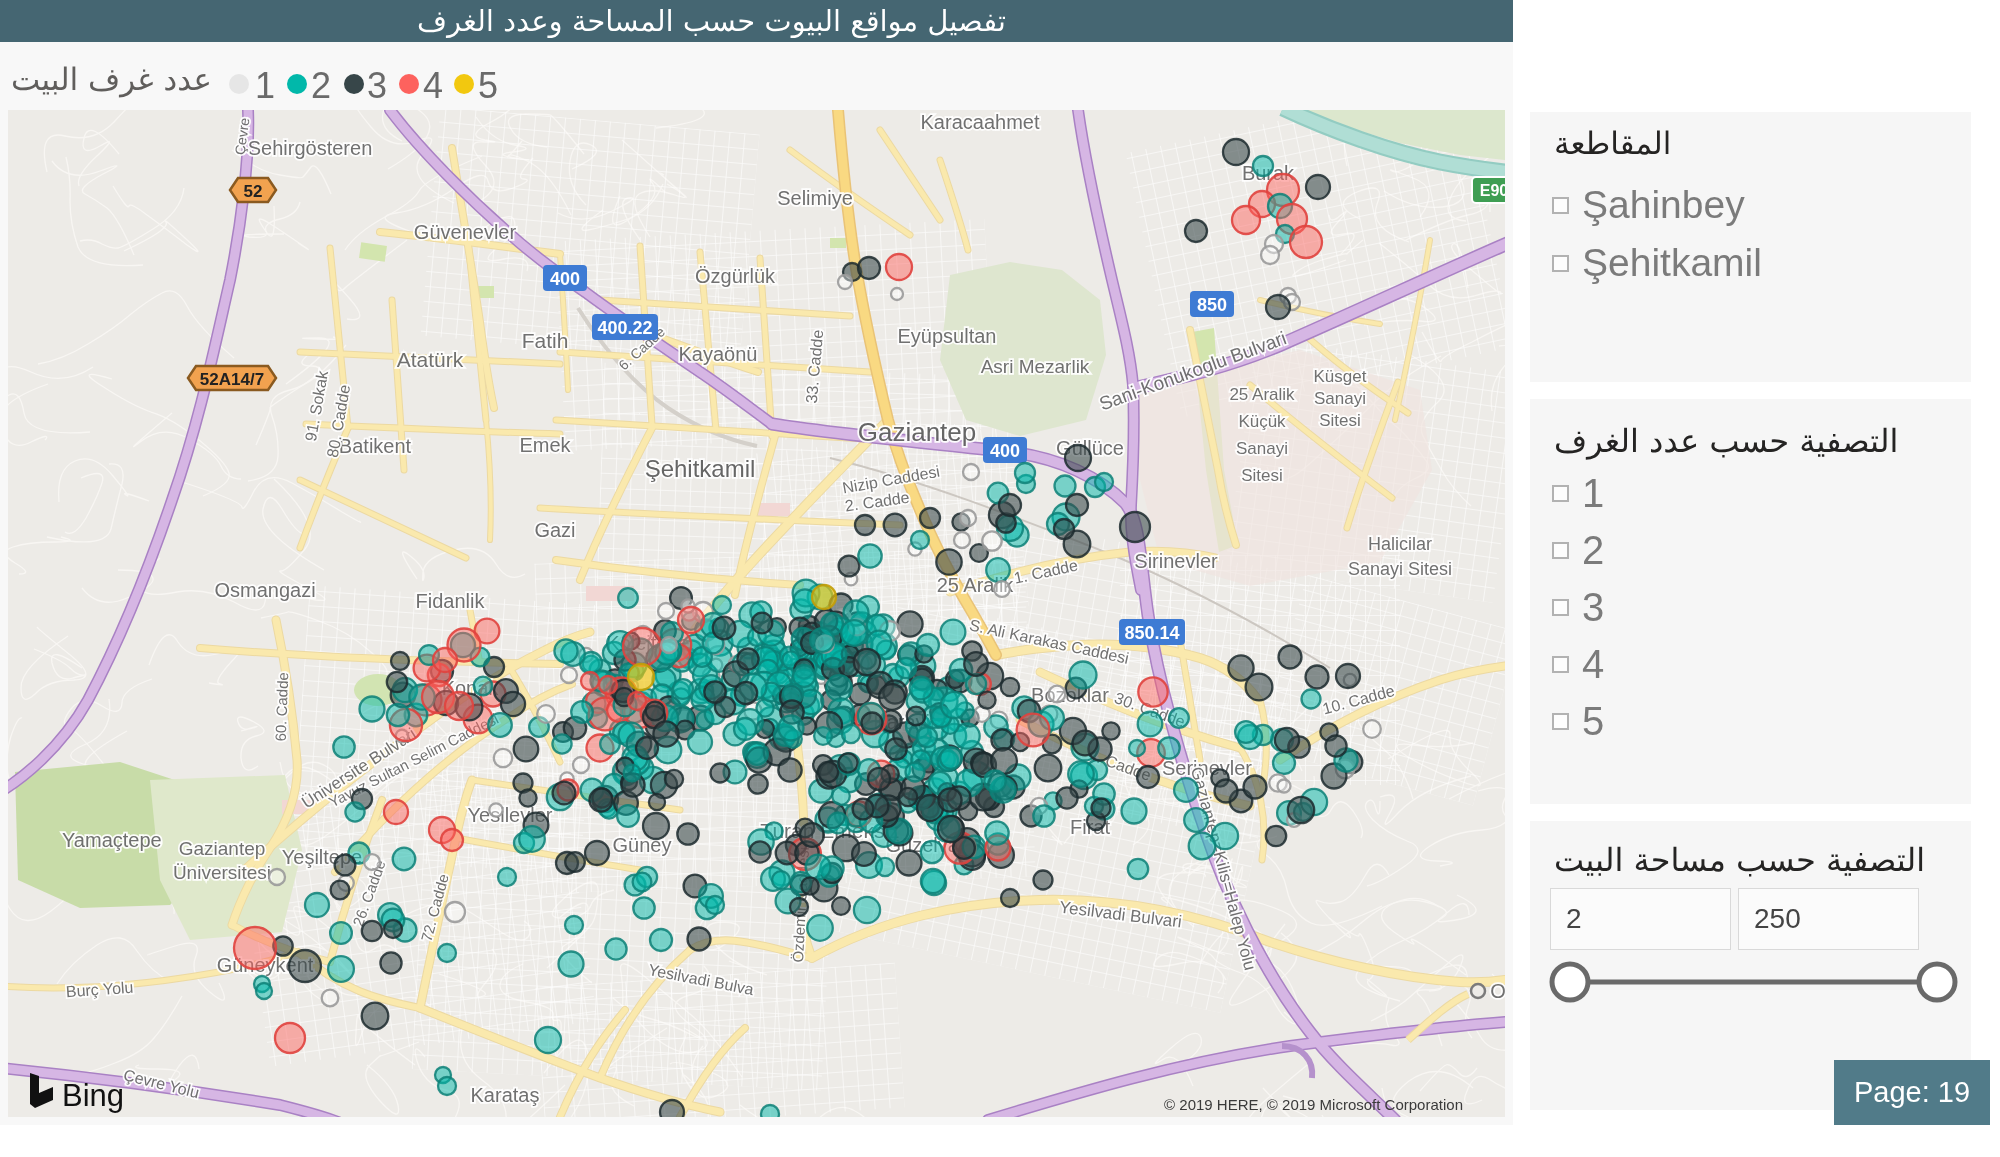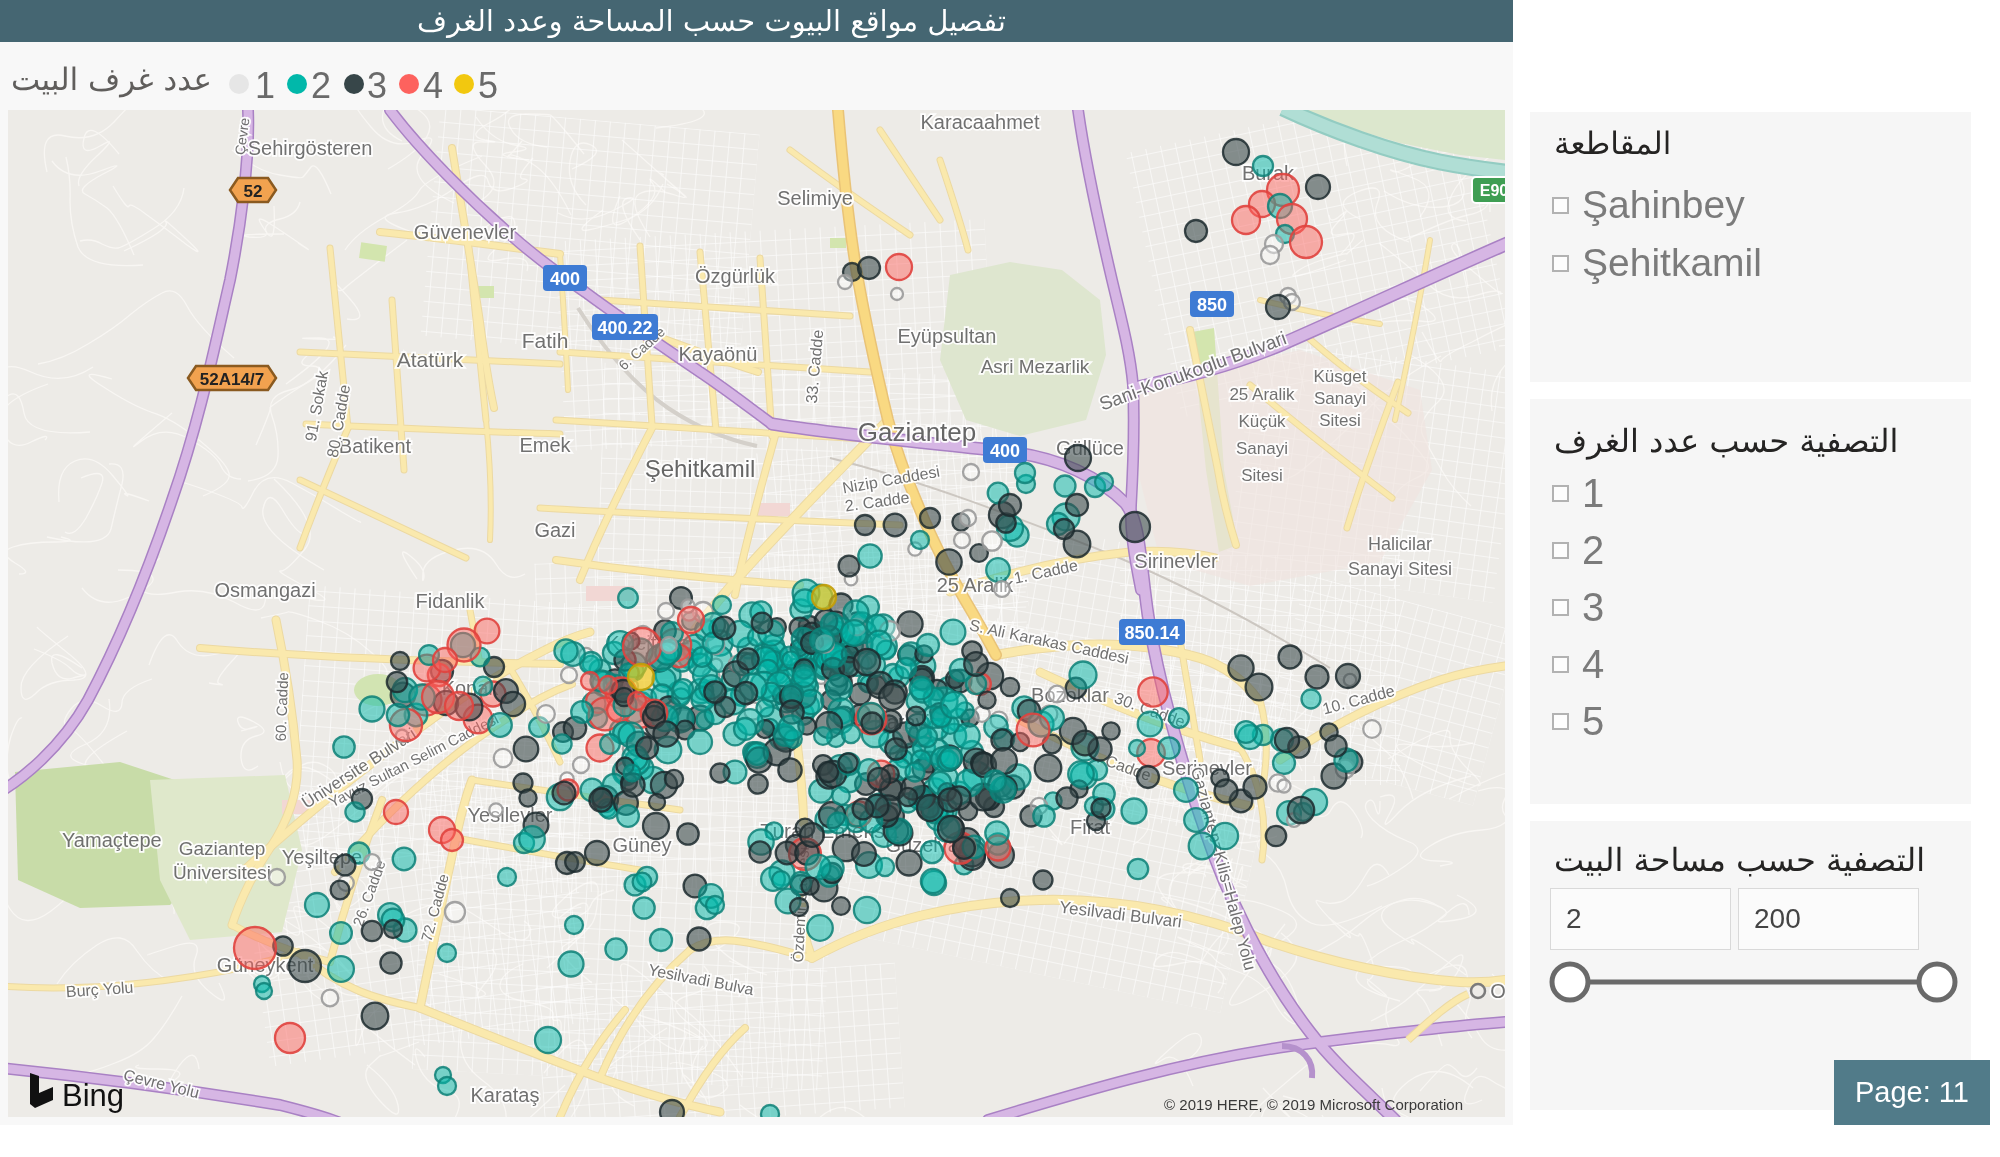--- a/index.html
+++ b/index.html
@@ -1257,19 +1257,19 @@
     <div class="item" style="position:absolute;left:22px;top:243px;font-size:40px"><span class="cb"></span>4</div>
     <div class="item" style="position:absolute;left:22px;top:300px;font-size:40px"><span class="cb"></span>5</div>
   </div>
 <div class="panel" style="top:821px;height:289px">
     <svg style="position:absolute;left:22px;top:17px" width="375" height="44">
       <g transform="translate(2,33)">
         <path transform="translate(0.0,0.0)" d="M365.2 -24.3H368.1V0.0H365.2Z M359.2 -5.8Q359.2 -3.0 357.8 -1.4Q356.5 0.0 354.1 0.0H352.1V-2.9H353.3Q354.8 -2.9 355.5 -3.6Q356.3 -4.3 356.3 -6.0V-24.3H359.2Z M347.4 -1.3Q346.2 0.0 343.9 0.0H342.5V-2.9H343.0Q344.5 -2.9 345.2 -3.6Q346.0 -4.3 346.0 -6.0V-9.4H348.9V-6.0Q348.9 -4.3 349.6 -3.6Q350.3 -2.9 351.9 -2.9H352.7V0.0H351.0Q348.7 0.0 347.4 -1.3ZM348.2 -15.6H350.6V-13.3H348.2ZM344.3 -15.6H346.7V-13.3H344.3Z M329.4 0.0H325.0Q323.9 0.0 322.6 -0.7Q321.6 -1.2 321.0 -2.2Q319.4 0.0 316.7 0.0H314.7V-2.9H315.9Q317.4 -2.9 318.1 -3.6Q319.4 -4.8 319.4 -6.4V-8.2H322.2V-6.9Q322.2 -6.6 322.4 -5.9Q322.5 -5.3 323.2 -4.5Q324.8 -6.6 326.3 -7.9Q328.7 -10.1 330.9 -11.1Q332.1 -11.6 333.4 -11.6Q335.2 -11.6 336.9 -11.0Q339.9 -9.9 339.9 -6.2Q339.9 -5.0 339.2 -3.9Q339.4 -3.7 339.7 -3.6Q340.6 -2.9 341.9 -2.9H343.1V0.0H341.0Q339.0 0.0 337.4 -1.4L337.0 -1.8Q333.8 0.0 329.4 0.0ZM330.3 -7.6Q327.6 -5.9 325.4 -2.9H328.3Q332.0 -2.9 334.0 -3.9Q336.9 -5.3 336.9 -6.4Q336.9 -8.5 334.8 -8.8Q334.2 -8.9 333.4 -8.9Q332.2 -8.9 330.3 -7.6Z M308.4 -11.9Q311.3 -10.7 311.7 -8.3Q311.8 -7.5 311.8 -6.9Q311.8 -5.7 311.5 -5.0Q311.0 -3.9 310.4 -3.1Q311.0 -2.9 313.3 -2.9H315.3V0.0H311.9Q309.8 0.0 306.9 -0.9Q304.0 0.0 301.9 0.0H298.5V-2.9H300.5Q302.8 -2.9 303.4 -3.1Q303.0 -3.8 302.4 -5.0Q302.1 -5.7 302.1 -6.9Q302.1 -7.6 302.2 -8.3Q302.5 -10.5 305.4 -11.9Q305.9 -12.1 306.9 -12.1Q307.9 -12.1 308.4 -11.9ZM306.9 -9.2Q306.7 -9.2 306.4 -9.1Q305.5 -8.6 305.2 -7.8Q305.0 -7.4 305.0 -7.0Q305.0 -6.3 305.4 -5.5Q305.9 -4.4 306.9 -4.1Q307.9 -4.4 308.5 -5.5Q308.9 -6.3 308.9 -7.0Q308.9 -7.4 308.7 -7.8Q308.3 -8.6 307.4 -9.1Q307.1 -9.2 306.9 -9.2ZM305.8 -18.0H308.1V-15.6H305.8Z M293.8 -1.3Q292.6 0.0 290.3 0.0H288.9V-2.9H289.4Q291.0 -2.9 291.6 -3.6Q292.4 -4.3 292.4 -6.0V-9.4H295.3V-6.0Q295.3 -4.3 296.0 -3.6Q296.7 -2.9 298.3 -2.9H299.1V0.0H297.4Q295.1 0.0 293.8 -1.3ZM294.6 2.3H297.0V4.7H294.6ZM290.7 2.3H293.1V4.7H290.7Z M282.6 -4.4Q282.3 -5.1 282.1 -5.8Q281.9 -6.6 281.8 -8.2Q279.9 -8.0 278.6 -7.0Q276.9 -5.6 276.9 -4.6Q276.9 -4.0 278.3 -3.6Q279.7 -3.2 282.6 -4.4ZM281.5 -10.4Q281.5 -11.0 281.4 -11.7H284.3Q284.3 -9.1 284.9 -6.4Q285.2 -4.8 286.1 -3.6Q286.6 -2.9 288.3 -2.9H289.5V0.0H287.5Q286.0 0.0 284.9 -0.8Q284.2 -1.3 283.6 -2.2Q281.5 -1.1 279.0 -1.1Q278.1 -1.1 277.2 -1.3Q274.3 -2.0 274.3 -4.5Q274.3 -7.2 277.5 -9.1Q279.2 -10.2 281.5 -10.4ZM281.4 -16.4H283.7V-14.1H281.4ZM277.5 -16.4H279.8V-14.1H277.5Z M255.4 -8.5Q254.1 -8.8 252.5 -9.2Q251.1 -9.5 248.3 -9.7Q247.0 -9.8 244.5 -9.7V-12.6Q245.6 -12.7 246.8 -12.7Q249.3 -12.7 252.0 -12.2Q256.1 -11.4 259.5 -9.8V-7.4Q258.3 -7.1 256.9 -6.2Q254.3 -4.7 253.2 -3.7Q250.9 -1.7 249.8 -1.2Q246.3 0.0 243.8 0.0H241.8V-2.9H243.3Q246.9 -2.9 248.9 -4.0Q250.5 -4.9 252.3 -6.6Q253.8 -7.9 255.4 -8.5Z M233.5 0.3Q232.9 0.5 232.3 0.5Q231.4 0.5 230.5 0.1Q228.4 -0.9 228.1 -3.0Q227.3 -0.5 225.8 0.0Q224.8 0.4 223.8 0.4Q222.2 0.4 221.1 -0.4Q220.2 -1.0 219.5 -2.2Q218.8 -1.2 218.0 -0.7Q216.8 0.0 215.2 0.0H213.2V-2.9H214.4Q215.9 -2.9 216.6 -3.6Q217.9 -4.8 217.9 -6.4V-9.4H220.7V-6.9Q220.7 -5.9 221.4 -4.4Q222.1 -2.8 223.7 -2.8Q225.4 -2.8 226.1 -4.7Q226.7 -6.3 226.7 -9.4H229.6Q229.6 -6.2 229.9 -5.4Q230.9 -2.7 232.6 -2.8Q234.8 -2.8 234.8 -7.1V-11.7H237.7V-6.4Q237.7 -4.9 239.0 -3.6Q239.7 -2.9 241.2 -2.9H242.4V0.0H240.3Q238.1 0.0 236.2 -1.5Q235.2 -0.1 233.5 0.3Z M209.8 -7.9Q209.8 -4.6 210.9 -3.7Q211.9 -2.9 212.9 -2.9H213.8V0.0H212.2Q210.4 0.0 209.3 -1.1Q208.1 -2.4 207.7 -3.5Q205.3 -1.4 201.6 -0.6Q197.6 0.3 194.3 0.3Q191.2 0.3 189.3 -0.3Q184.1 -1.9 184.1 -6.0Q184.1 -8.1 185.1 -9.6H188.0Q187.0 -8.1 187.0 -6.0Q187.0 -4.0 190.1 -3.0Q191.8 -2.5 194.1 -2.5Q198.2 -2.5 201.2 -3.3Q204.3 -4.2 206.2 -6.0Q207.1 -6.8 207.1 -8.6Q207.1 -9.6 206.7 -10.5H209.5Q209.8 -9.3 209.8 -7.9ZM195.0 3.1H197.3V5.5H195.0Z M168.3 -0.8Q166.8 0.8 164.5 0.8Q161.3 0.8 159.6 -0.8Q158.6 0.0 157.0 0.0H154.5V-2.9H156.3Q157.1 -2.9 157.8 -3.4Q158.5 -4.0 158.5 -4.8Q158.8 -7.6 161.0 -8.8Q162.4 -9.7 163.7 -9.7Q166.4 -9.7 167.9 -8.4Q169.4 -7.0 169.4 -4.1Q169.4 -1.9 168.3 -0.8ZM161.1 -3.1Q162.1 -2.0 164.6 -2.0Q165.3 -2.0 165.6 -2.3Q166.4 -3.1 166.4 -4.2Q166.4 -5.4 165.8 -6.0Q165.1 -6.6 163.8 -6.6Q163.0 -6.6 162.3 -6.2Q161.6 -5.7 161.4 -4.2Q161.3 -3.6 161.1 -3.1Z M146.2 0.3Q145.6 0.5 145.1 0.5Q144.1 0.5 143.2 0.1Q141.1 -0.9 140.8 -3.0Q140.0 -0.5 138.5 0.0Q137.5 0.4 136.5 0.4Q134.9 0.4 133.8 -0.4Q132.9 -1.0 132.2 -2.2Q131.6 -1.2 130.7 -0.7Q129.5 0.0 128.0 0.0H125.9V-2.9H127.1Q128.6 -2.9 129.3 -3.6Q130.6 -4.8 130.6 -6.4V-9.4H133.5V-6.9Q133.5 -5.9 134.1 -4.4Q134.8 -2.8 136.4 -2.8Q138.1 -2.8 138.8 -4.7Q139.4 -6.3 139.4 -9.4H142.3Q142.3 -6.2 142.6 -5.4Q143.6 -2.7 145.3 -2.8Q147.5 -2.8 147.5 -7.1V-11.7H150.4V-6.4Q150.4 -4.9 151.7 -3.6Q152.4 -2.9 153.9 -2.9H155.1V0.0H153.1Q150.8 0.0 149.0 -1.5Q147.9 -0.1 146.2 0.3Z M119.5 -5.8V-24.3H122.4V-6.0Q122.4 -4.3 123.1 -3.6Q123.8 -2.9 125.4 -2.9H126.5V0.0H124.5Q122.1 0.0 120.9 -1.4Q119.5 -3.0 119.5 -5.8Z M110.0 -8.5Q108.7 -8.8 107.1 -9.2Q105.8 -9.5 103.0 -9.7Q101.7 -9.8 99.2 -9.7V-12.6Q100.3 -12.7 101.5 -12.7Q104.0 -12.7 106.7 -12.2Q110.7 -11.4 114.1 -9.8V-7.4Q113.0 -7.1 111.6 -6.2Q109.0 -4.7 107.8 -3.7Q105.6 -1.7 104.4 -1.2Q100.9 0.0 98.4 0.0H96.4V-2.9H98.0Q101.5 -2.9 103.5 -4.0Q105.1 -4.9 107.0 -6.6Q108.4 -7.9 110.0 -8.5Z M90.1 -4.4Q89.9 -5.1 89.7 -5.8Q89.5 -6.6 89.3 -8.2Q87.4 -8.0 86.1 -7.0Q84.4 -5.6 84.4 -4.6Q84.4 -4.0 85.8 -3.6Q87.2 -3.2 90.1 -4.4ZM89.1 -10.4Q89.0 -11.0 89.0 -11.7H91.8Q91.8 -9.1 92.4 -6.4Q92.7 -4.8 93.6 -3.6Q94.1 -2.9 95.8 -2.9H97.0V0.0H95.0Q93.6 0.0 92.4 -0.8Q91.7 -1.3 91.1 -2.2Q89.0 -1.1 86.5 -1.1Q85.7 -1.1 84.8 -1.3Q81.8 -2.0 81.8 -4.5Q81.8 -7.2 85.0 -9.1Q86.7 -10.2 89.1 -10.4ZM88.9 -16.4H91.3V-14.1H88.9ZM85.0 -16.4H87.4V-14.1H85.0Z M63.5 -24.3H66.4V0.0H63.5Z M57.5 -5.8Q57.5 -3.0 56.1 -1.4Q54.9 0.0 52.5 0.0H50.4V-2.9H51.6Q53.1 -2.9 53.8 -3.6Q54.6 -4.3 54.6 -6.0V-24.3H57.5Z M45.8 -1.3Q44.5 0.0 42.2 0.0H40.8V-2.9H41.3Q42.9 -2.9 43.5 -3.6Q44.3 -4.3 44.3 -6.0V-9.4H47.2V-6.0Q47.2 -4.3 48.0 -3.6Q48.6 -2.9 50.2 -2.9H51.0V0.0H49.3Q47.0 0.0 45.8 -1.3ZM44.6 2.3H46.9V4.7H44.6Z M36.1 -1.3Q34.9 0.0 32.5 0.0H31.1V-2.9H31.7Q33.2 -2.9 33.9 -3.6Q34.7 -4.3 34.7 -6.0V-9.4H37.5V-6.0Q37.5 -4.3 38.3 -3.6Q39.0 -2.9 40.5 -2.9H41.4V0.0H39.7Q37.3 0.0 36.1 -1.3ZM36.9 2.3H39.2V4.7H36.9ZM33.0 2.3H35.3V4.7H33.0Z M27.7 -7.9Q27.7 -4.6 28.8 -3.7Q29.8 -2.9 30.8 -2.9H31.7V0.0H30.1Q28.3 0.0 27.2 -1.1Q26.0 -2.4 25.6 -3.5Q23.2 -1.4 19.5 -0.6Q15.5 0.3 12.2 0.3Q9.1 0.3 7.2 -0.3Q2.0 -1.9 2.0 -6.0Q2.0 -8.1 3.0 -9.6H5.9Q4.9 -8.1 4.9 -6.0Q4.9 -4.0 8.0 -3.0Q9.7 -2.5 12.0 -2.5Q16.1 -2.5 19.1 -3.3Q22.2 -4.2 24.1 -6.0Q25.0 -6.8 25.0 -8.6Q25.0 -9.6 24.6 -10.5H27.4Q27.7 -9.3 27.7 -7.9ZM14.8 -12.5H17.2V-10.2H14.8ZM10.9 -12.5H13.3V-10.2H10.9Z" fill="#252423"></path>
       </g>
     </svg>
     <div style="position:absolute;left:20px;top:67px;width:181px;height:62px;background:#fbfbfb;border:1px solid #d9d9d9;font-size:28px;color:#444;display:flex;align-items:center;padding-left:15px">2</div>
-    <div style="position:absolute;left:208px;top:67px;width:181px;height:62px;background:#fbfbfb;border:1px solid #d9d9d9;font-size:28px;color:#444;display:flex;align-items:center;padding-left:15px">200</div>
+    <div style="position:absolute;left:208px;top:67px;width:181px;height:62px;background:#fbfbfb;border:1px solid #d9d9d9;font-size:28px;color:#444;display:flex;align-items:center;padding-left:15px">250</div>
     <svg style="position:absolute;left:0;top:121px" width="441" height="80">
       <line x1="40" y1="40" x2="407" y2="40" stroke="#6a6a6a" stroke-width="5"></line>
       <circle cx="40" cy="40" r="18" fill="#fff" stroke="#6a6a6a" stroke-width="5"></circle>
       <circle cx="407" cy="40" r="18" fill="#fff" stroke="#6a6a6a" stroke-width="5"></circle>
     </svg>
   </div>
-<div id="pagebox">Page: 11</div>
+<div id="pagebox">Page: 19</div>
 </body></html>

